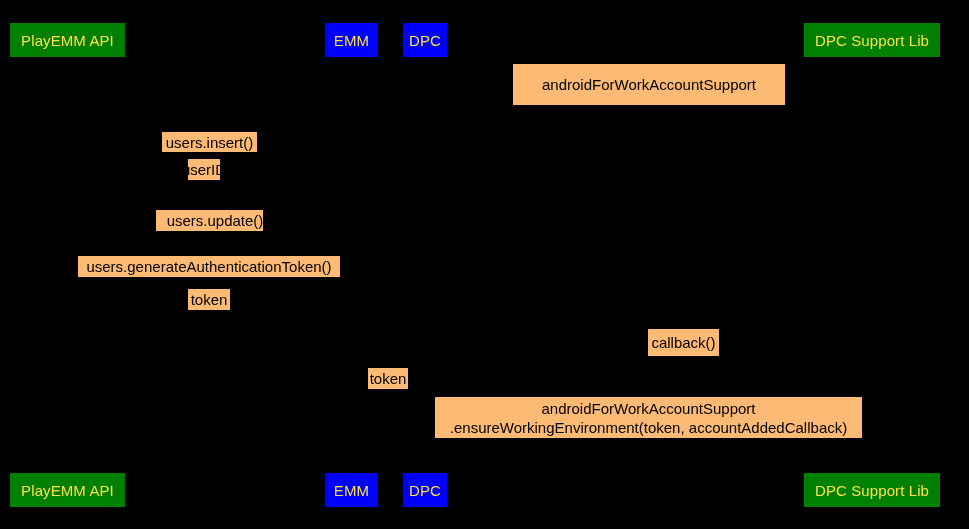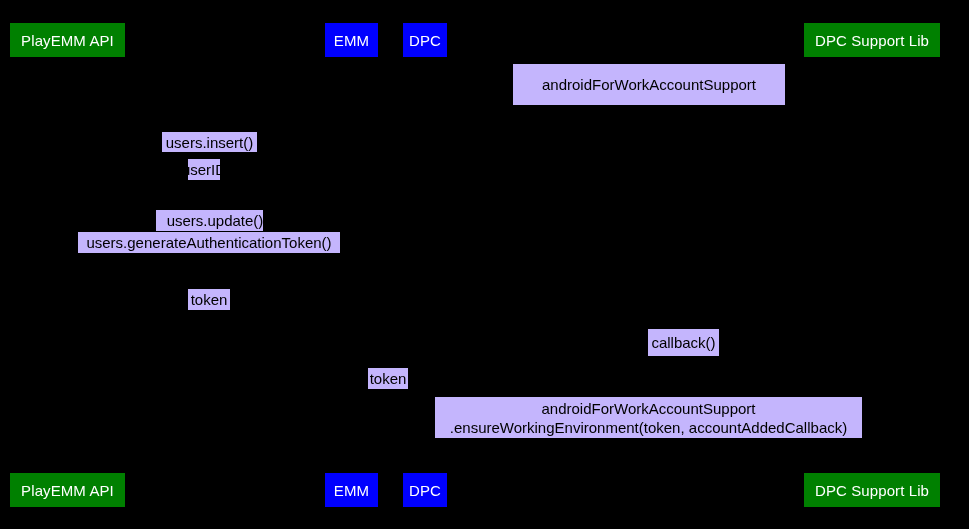--- a/index.html
+++ b/index.html
@@ -16,21 +16,21 @@
     overflow: hidden;
     font-family: "Liberation Sans", sans-serif;
   }
   
   .participant {
     position: absolute;
     box-sizing: border-box;
     display: flex;
     align-items: center;
     justify-content: center;
-    color: #ffffff;
+    color: #fde047;
     font-size: 15px;
     line-height: 1;
     letter-spacing: 0.1px;
     white-space: nowrap;
     user-select: none;
   }
   .participant.green { background: #008000; }
   .participant.blue  { background: #0000ff; }
 
   
@@ -52,21 +52,21 @@
     border-top: 4px solid transparent;
     border-bottom: 4px solid transparent;
   }
   .arrow-head.right { border-left: 8px solid #000000; }
   .arrow-head.left  { border-right: 8px solid #000000; }
 
   
   .msg-label {
     position: absolute;
     box-sizing: border-box;
-    background: #c4b5fd;
+    background: #fdba74;
     color: #000000;
     font-size: 15px;
     line-height: 19px;
     text-align: center;
     white-space: pre;
     padding: 1px 1px;
     user-select: none;
   }
   .msg-label.single {
     display: flex;
@@ -130,18 +130,18 @@
     <div class="participant green" style="left: 804px; top: 23px; width: 136px; height: 34px;">
       <span>DPC Support Lib</span>
     </div>
     <div class="participant green" style="left: 804px; top: 473px; width: 136px; height: 34px;">
       <span>DPC Support Lib</span>
     </div>
     <div class="msg-label multi" style="left: 513px; top: 64px; width: 272px; height: 41px;"><span class="l1">androidForWorkAccountSupport</span></div>
     <div class="msg-label single" style="left: 162px; top: 132px; width: 95px; height: 20px;"><span class="l1">users.insert()</span></div>
     <div class="msg-label single" style="left: 188px; top: 159px; width: 32px; height: 21px;"><span class="l1">userID</span></div>
     <div class="msg-label single" style="left: 156px; top: 210px; width: 107px; height: 21px; padding-left: 12px;"><span class="l1">users.update()</span></div>
-    <div class="msg-label single" style="left: 78px; top: 232px; width: 262px; height: 21px;"><span class="l1">users.generateAuthenticationToken()</span></div>
+    <div class="msg-label single" style="left: 78px; top: 256px; width: 262px; height: 21px;"><span class="l1">users.generateAuthenticationToken()</span></div>
     <div class="msg-label single" style="left: 188px; top: 289px; width: 42px; height: 21px;"><span class="l1">token</span></div>
     <div class="msg-label single" style="left: 613px; top: 329px; width: 71px; height: 27px; margin-left: 35px;"><span class="l1">callback()</span></div>
     <div class="msg-label single" style="left: 368px; top: 368px; width: 40px; height: 21px;"><span class="l1">token</span></div>
     <div class="msg-label multi" style="left: 435px; top: 397px; width: 427px; height: 41px;"><span class="l1">androidForWorkAccountSupport</span><span class="l2">.ensureWorkingEnvironment(token, accountAddedCallback)</span></div>
   </div>
 
 </body></html>

